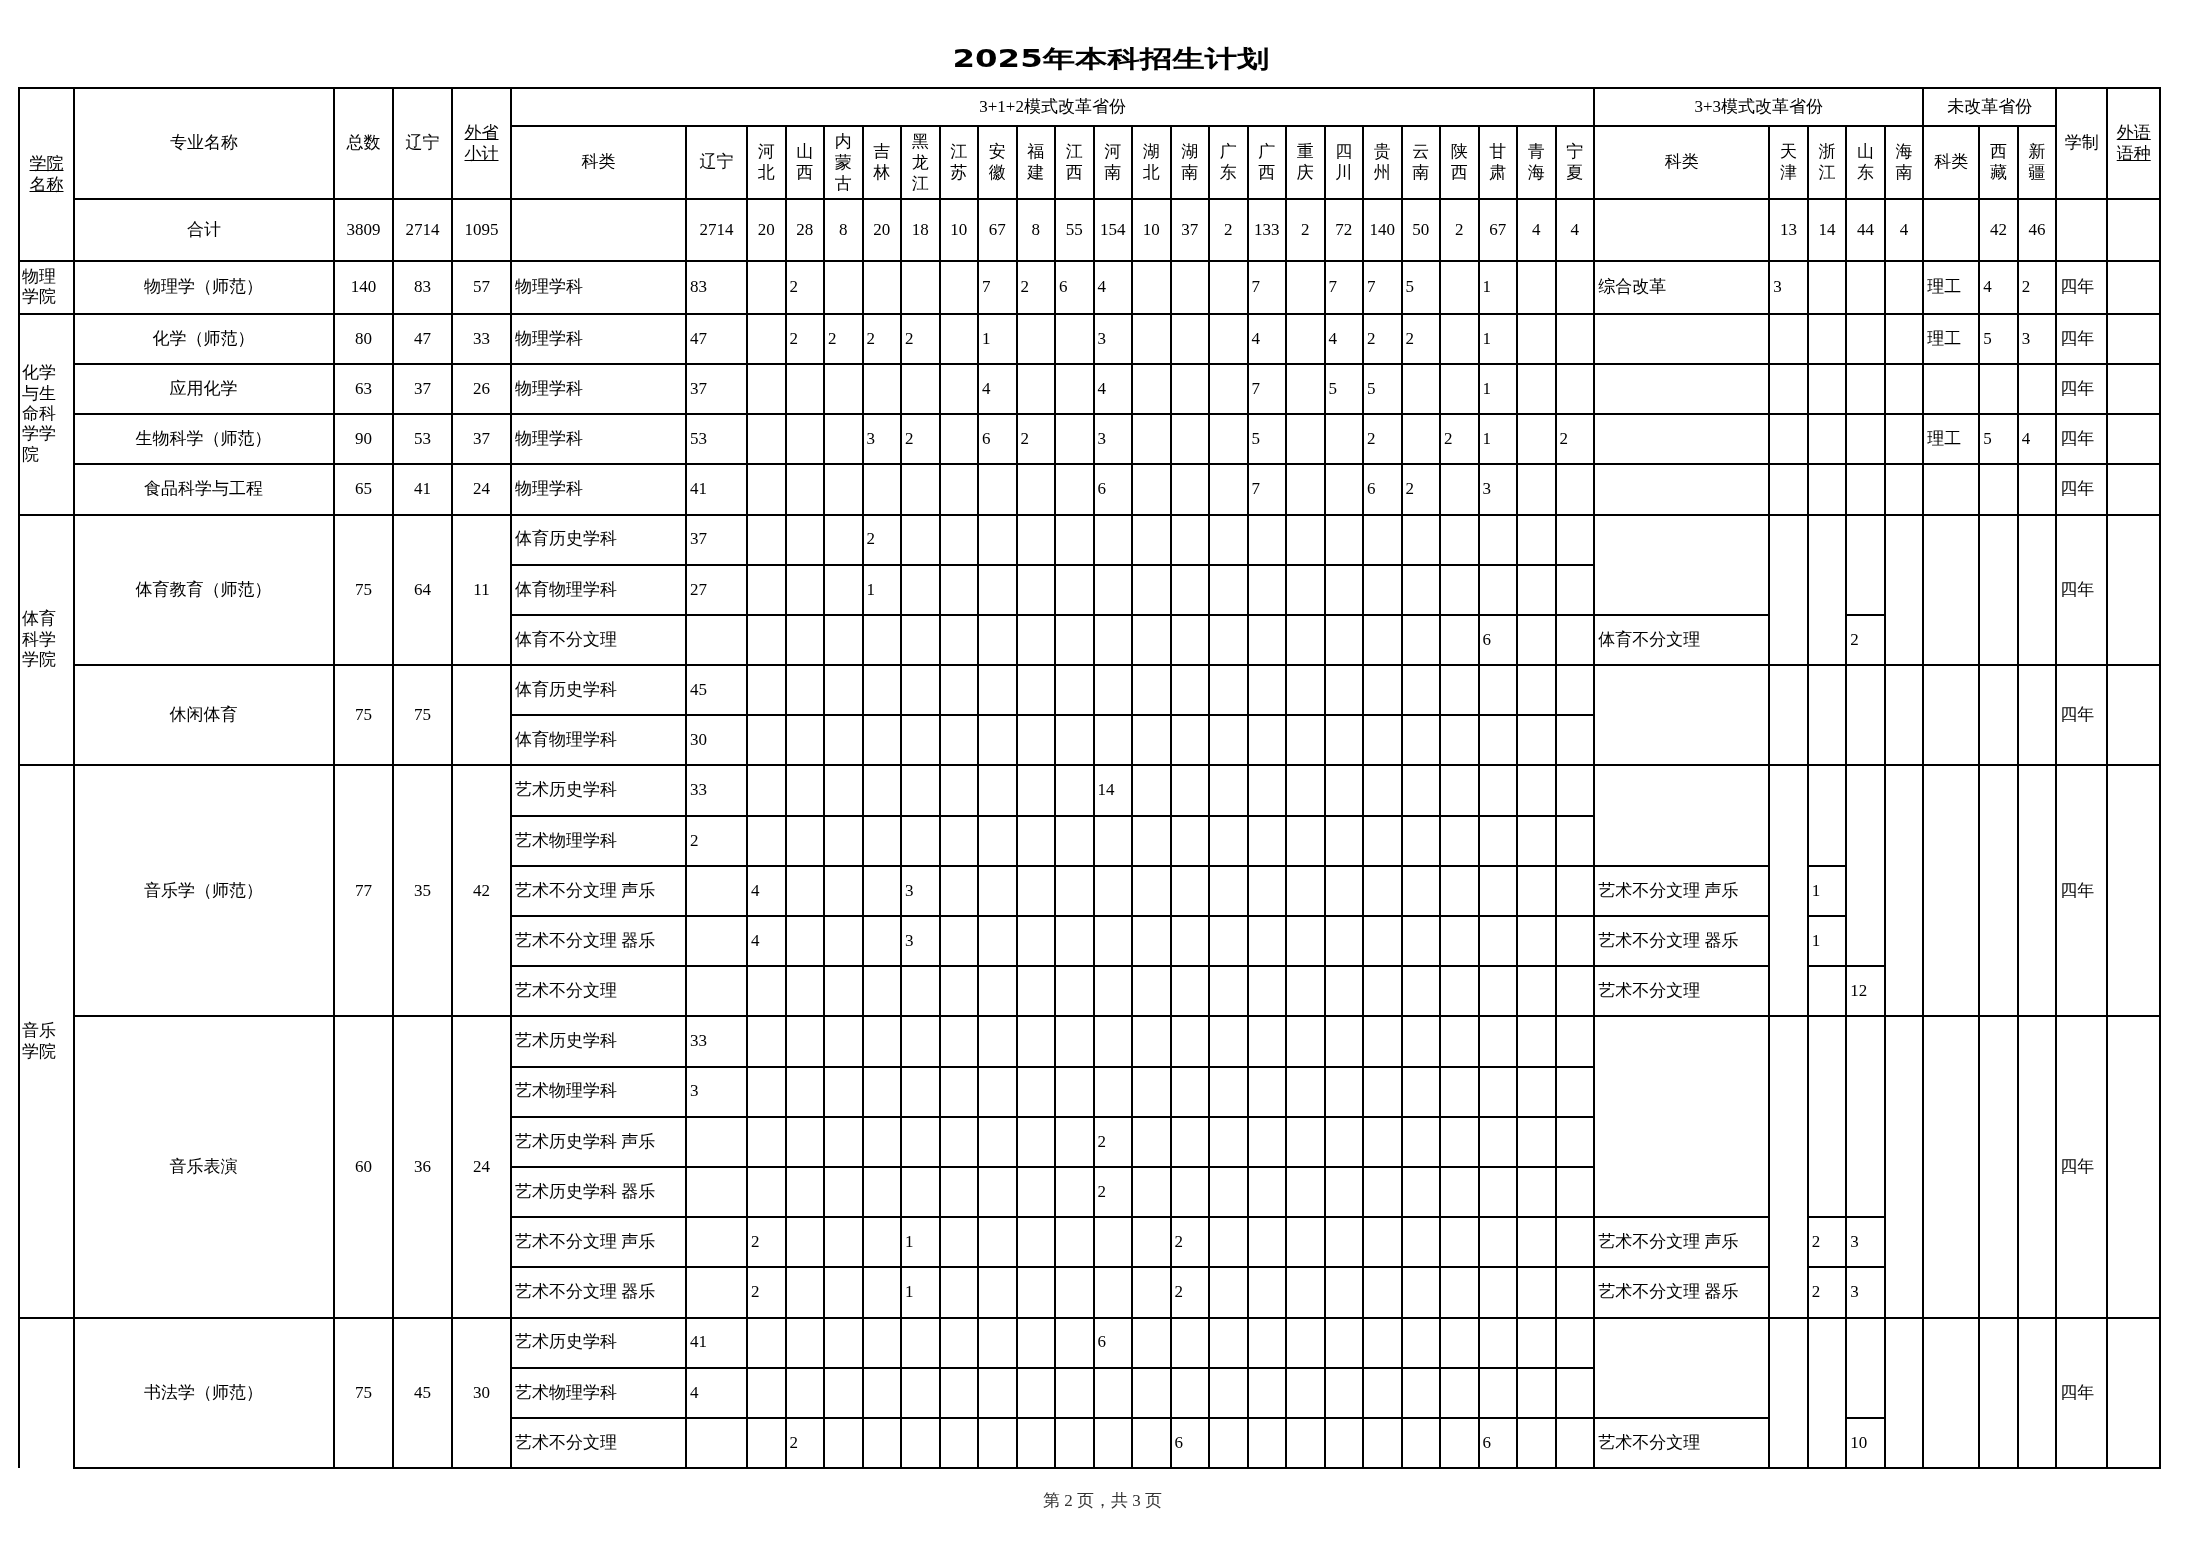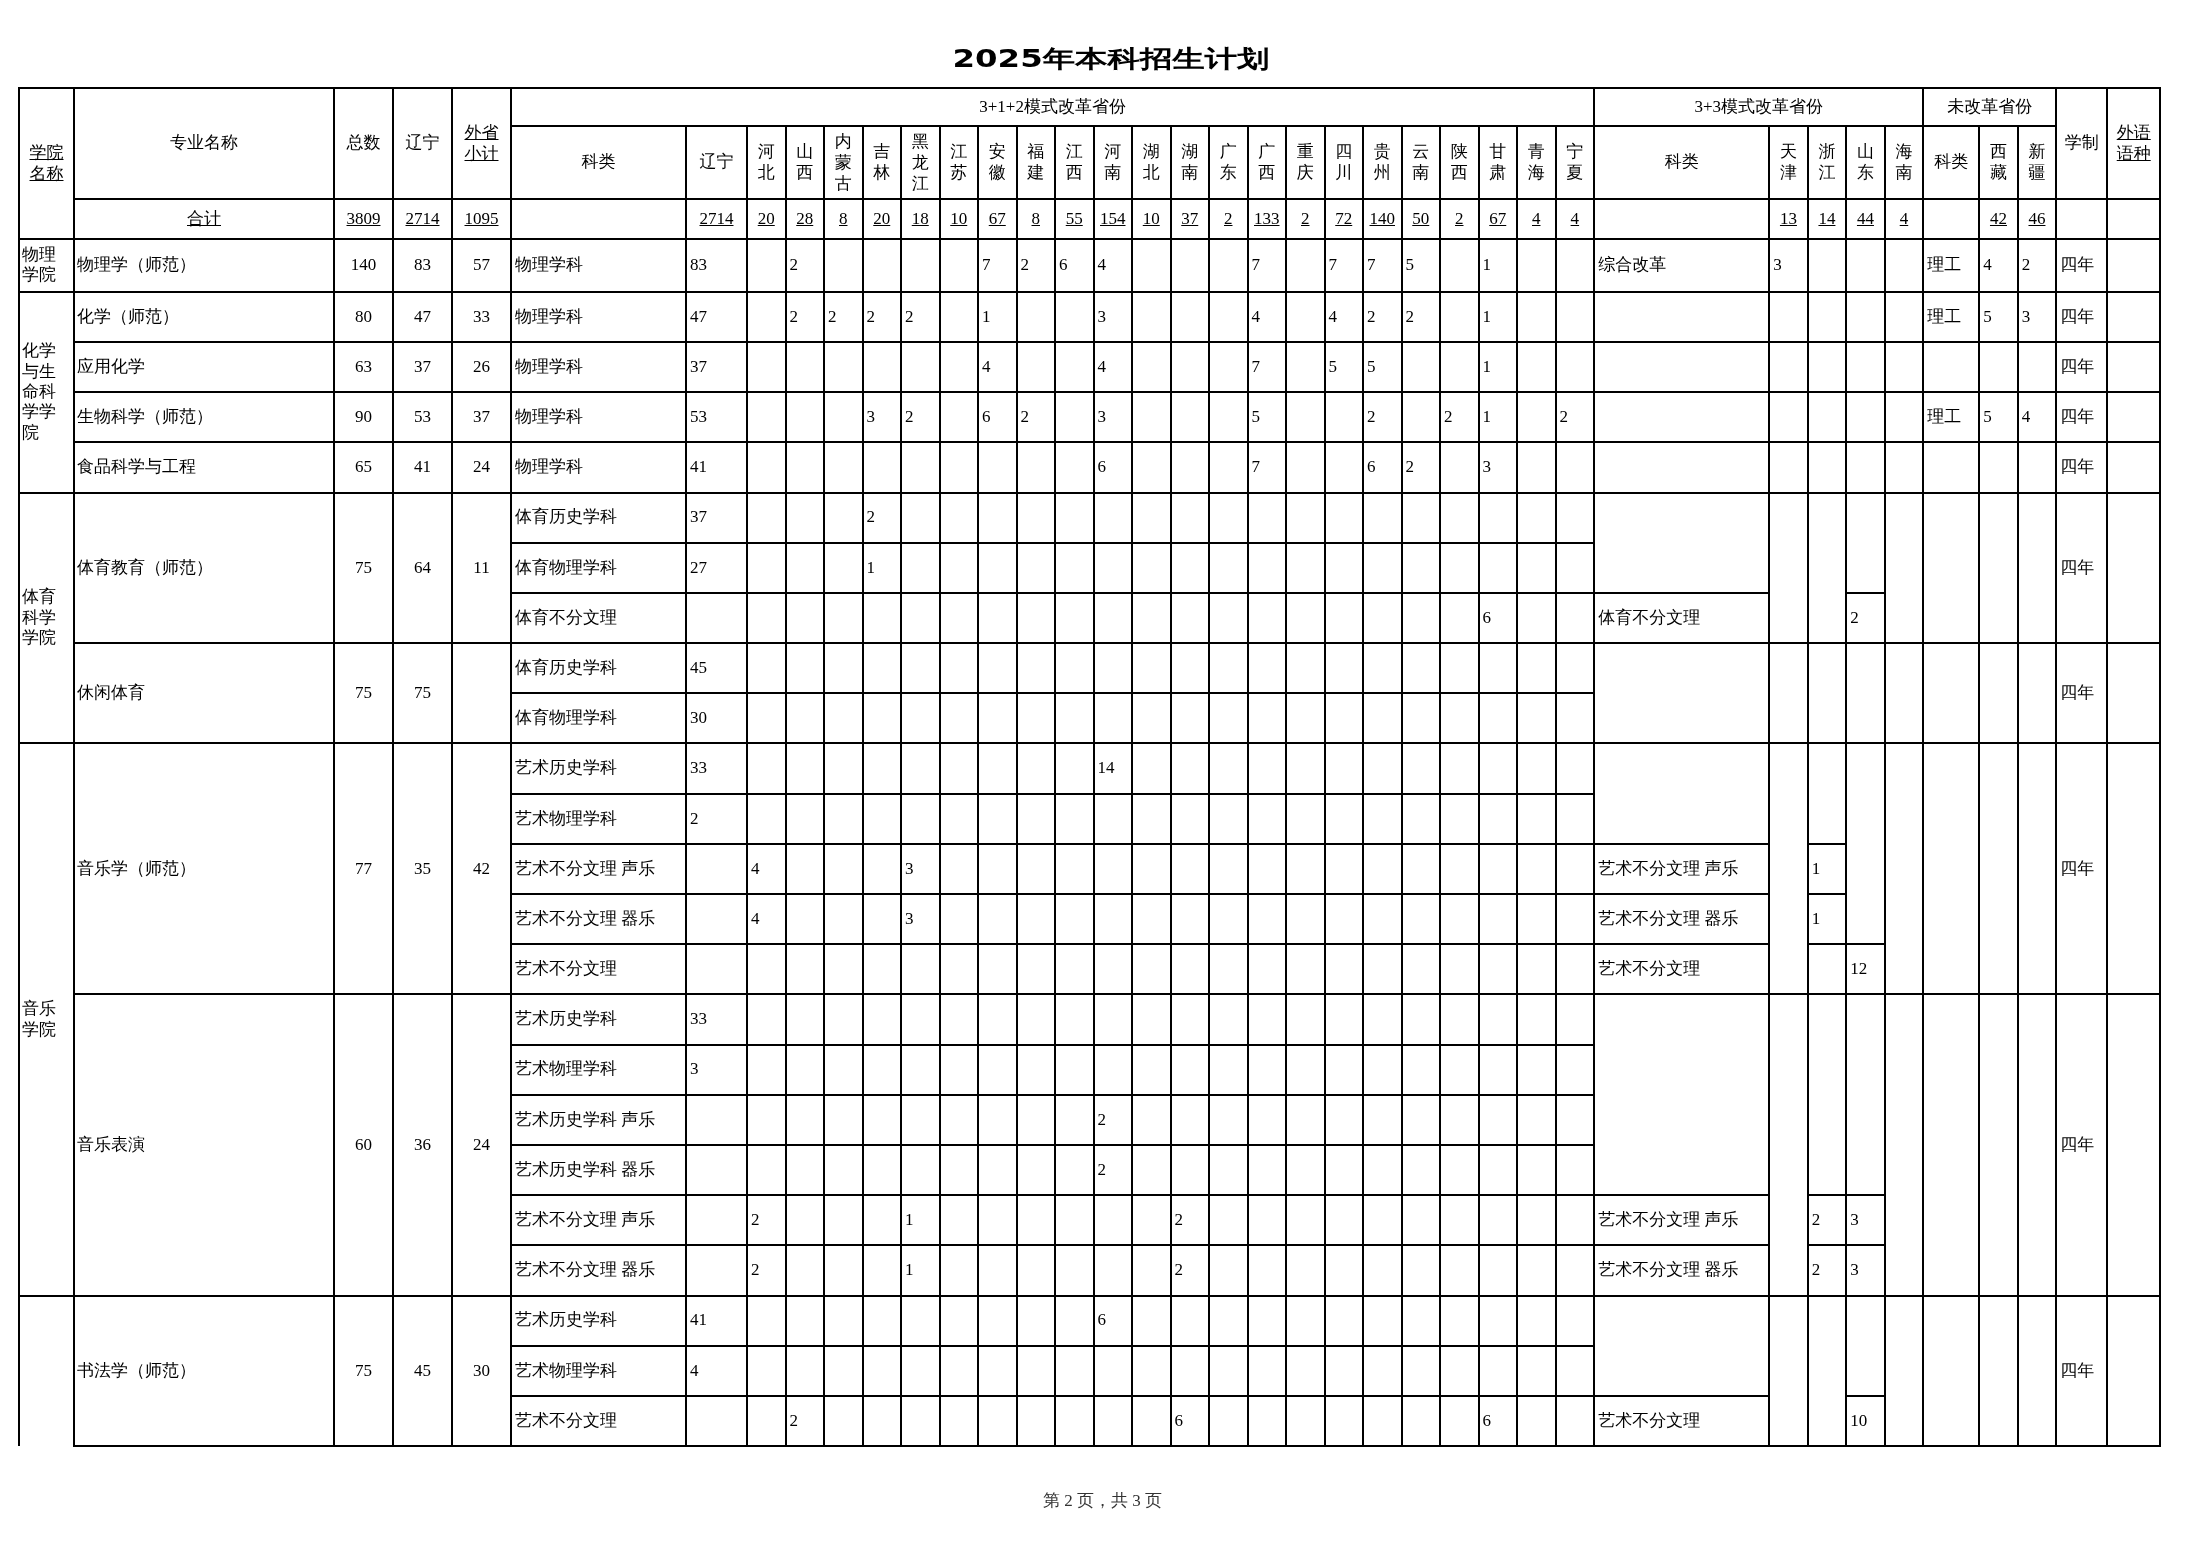--- a/index.html
+++ b/index.html
@@ -27,26 +27,26 @@
   .sheet th, .sheet td {
     border: 2px solid #000000; padding: 0 3px; overflow: hidden;
     white-space: nowrap; vertical-align: middle; line-height: 1.2;
     font-weight: normal; text-align: center;
   }
   .sheet td.l { text-align: left; }
   .sheet td.c { text-align: center; }
   .sheet td.p { padding: 0 0 0 3px; text-align: left; }
   .sheet td.college { white-space: normal; word-break: break-all; padding: 5px 2px; }
   .sheet td.college.open { border-bottom: none; }
-  .sheet td.major { padding-left: 2px; }
+  .sheet td.major { padding-left: 2px; text-align: center; }
   .v  { display: inline-block; width: 1.05em; white-space: normal; word-break: break-all; line-height: 1.25; }
   .v2 { display: inline-block; width: 2.1em; white-space: normal; word-break: break-all; line-height: 1.25; text-decoration: underline; }
   tr.hg { height: 38px; }
   tr.hs { height: 73px; }
-  tr.ht { height: 40px; text-decoration: underline; }
+  tr.ht { height: 62px; }
   #table-body tr { height: 50.2px; }
 </style>
 </head>
 <body>
 
 <div class="title">2025年本科招生计划</div>
 
 <table class="sheet">
   <colgroup>
     <col style="width:55px">

